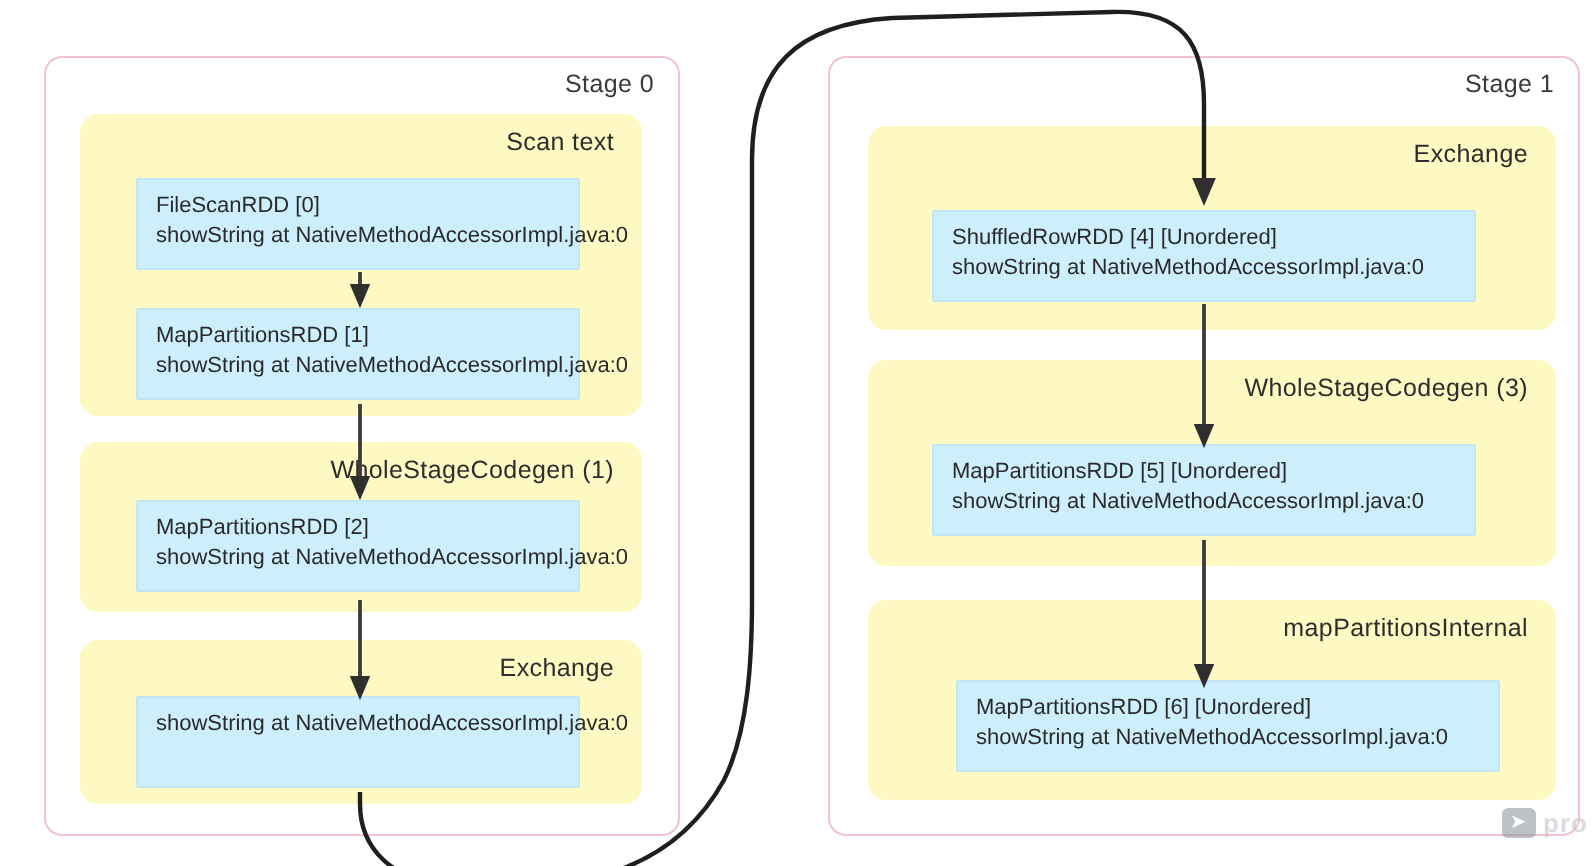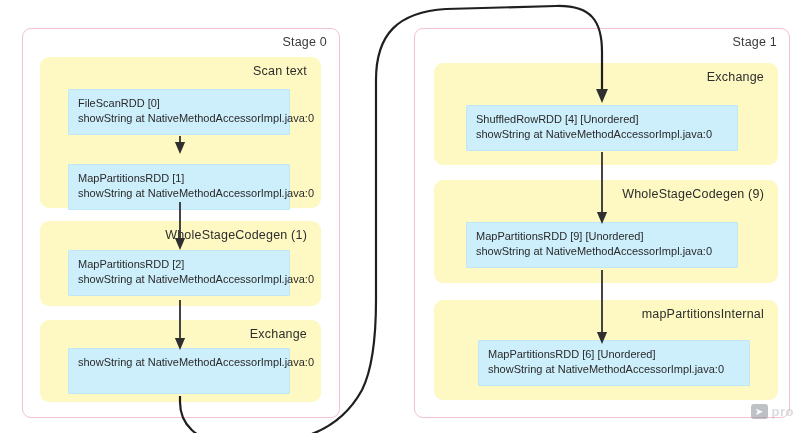--- a/index.html
+++ b/index.html
@@ -127,21 +127,21 @@
   <div class="stage" style="left:22px; top:28px; width:318px; height:390px;">
     <div class="stage-label">Stage 0</div>
   </div>
 
   <div class="op" style="left:40px; top:57px; width:281px; height:151px;">
     <div class="op-label">Scan text</div>
     <div class="rdd" style="left:28px; top:32px; width:222px; height:46px;">
       <div class="rdd-title">FileScanRDD [0]</div>
       <div class="rdd-sub">showString at NativeMethodAccessorImpl.java:0</div>
     </div>
-    <div class="rdd" style="left:28px; top:107px; width:222px; height:46px;">
+    <div class="rdd" style="left:28px; top:97px; width:222px; height:46px;">
       <div class="rdd-title">MapPartitionsRDD [1]</div>
       <div class="rdd-sub">showString at NativeMethodAccessorImpl.java:0</div>
     </div>
   </div>
 
   <div class="op" style="left:40px; top:221px; width:281px; height:85px;">
     <div class="op-label">WholeStageCodegen (1)</div>
     <div class="rdd" style="left:28px; top:29px; width:222px; height:46px;">
       <div class="rdd-title">MapPartitionsRDD [2]</div>
       <div class="rdd-sub">showString at NativeMethodAccessorImpl.java:0</div>
@@ -161,23 +161,23 @@
 
   <div class="op" style="left:434px; top:63px; width:344px; height:102px;">
     <div class="op-label">Exchange</div>
     <div class="rdd" style="left:32px; top:42px; width:272px; height:46px;">
       <div class="rdd-title">ShuffledRowRDD [4] [Unordered]</div>
       <div class="rdd-sub">showString at NativeMethodAccessorImpl.java:0</div>
     </div>
   </div>
 
   <div class="op" style="left:434px; top:180px; width:344px; height:103px;">
-    <div class="op-label">WholeStageCodegen (9)</div>
+    <div class="op-label">WholeStageCodegen (3)</div>
     <div class="rdd" style="left:32px; top:42px; width:272px; height:46px;">
-      <div class="rdd-title">MapPartitionsRDD [9] [Unordered]</div>
+      <div class="rdd-title">MapPartitionsRDD [5] [Unordered]</div>
       <div class="rdd-sub">showString at NativeMethodAccessorImpl.java:0</div>
     </div>
   </div>
 
   <div class="op" style="left:434px; top:300px; width:344px; height:100px;">
     <div class="op-label">mapPartitionsInternal</div>
     <div class="rdd" style="left:32px; top:40px; width:272px; height:46px;margin-left:12px;">
       <div class="rdd-title">MapPartitionsRDD [6] [Unordered]</div>
       <div class="rdd-sub">showString at NativeMethodAccessorImpl.java:0</div>
     </div>

